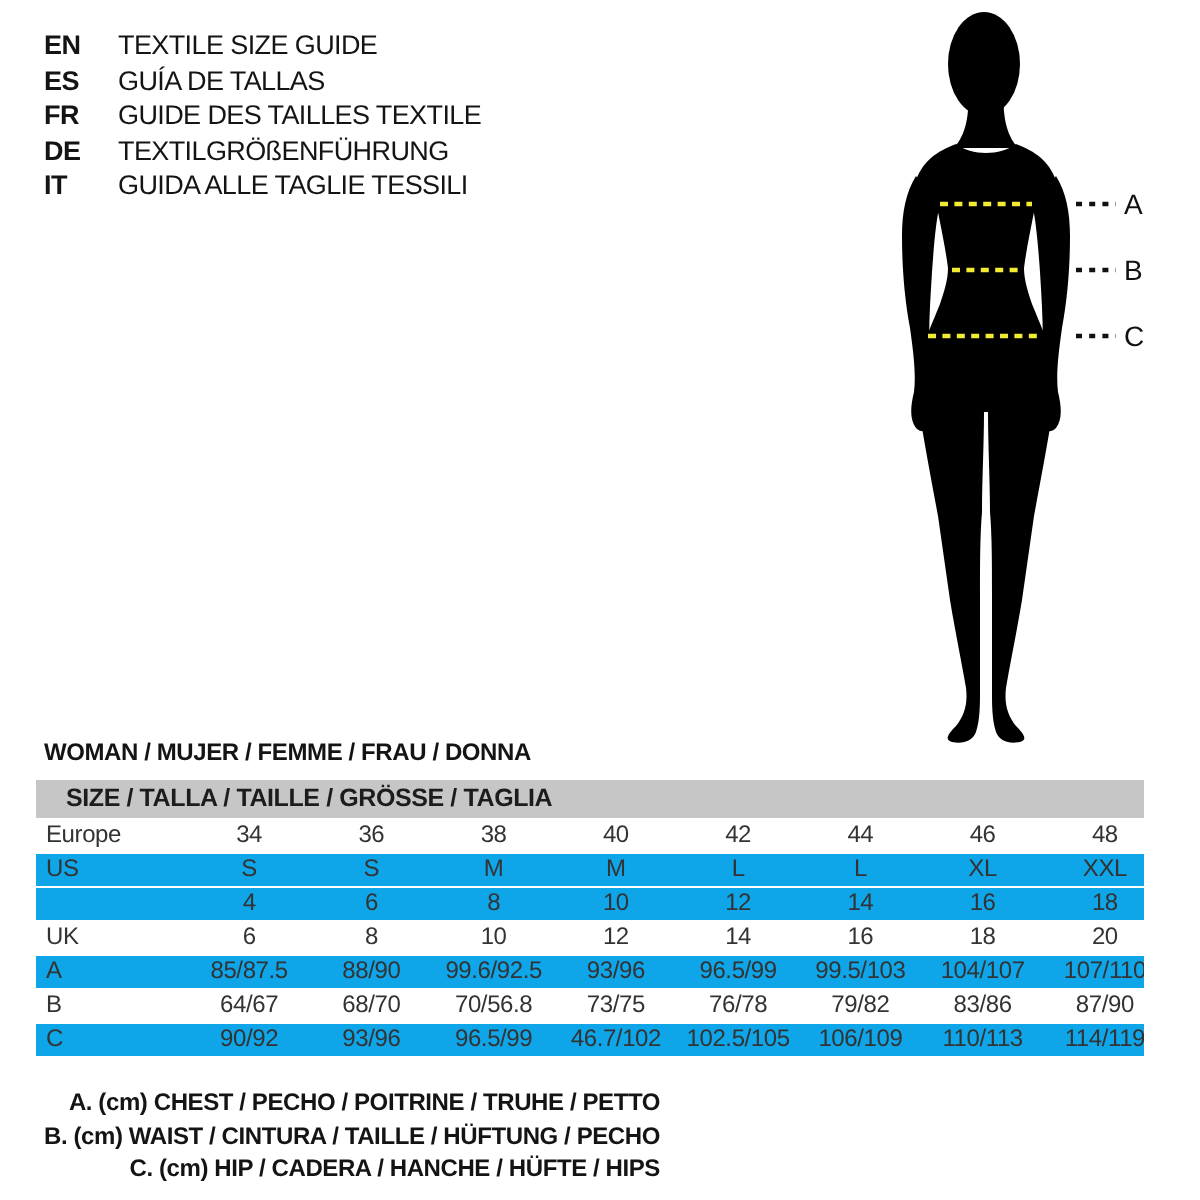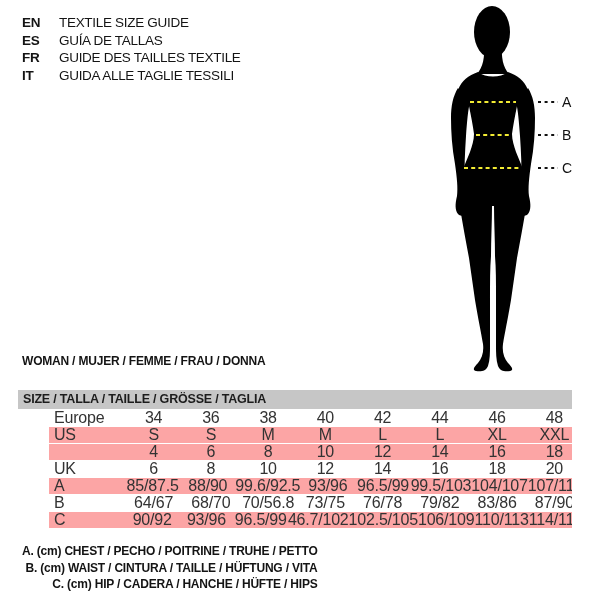--- a/index.html
+++ b/index.html
@@ -10,27 +10,27 @@
   .lang-list{position:absolute;left:22px;top:14px;}
   .lang-row{display:flex;height:17.5px;align-items:center;}
   .lang-code{width:37px;font-weight:bold;font-size:13.5px;color:#141414;letter-spacing:-0.3px;}
   .lang-title{font-weight:normal;font-size:13.5px;color:#141414;letter-spacing:-0.3px;white-space:nowrap;}
 
   
   .figure-wrap{position:absolute;left:420px;top:0;width:180px;height:380px;}
   .marker-label{font-size:14px;fill:#111;font-family:"Liberation Sans",sans-serif;}
 
   
-  .group-title{position:absolute;left:22px;top:354px;font-size:12px;font-weight:bold;color:#141414;letter-spacing:-0.2px;white-space:nowrap;}
+  .group-title{position:absolute;left:22px;top:369px;font-size:12px;font-weight:bold;color:#141414;letter-spacing:-0.2px;white-space:nowrap;}
 
   
   .size-table{position:absolute;left:18px;top:390px;width:565px;color:#333;}
-  .thead{height:19px;line-height:19px;background:#c6c6c6;font-weight:bold;font-size:12.5px;color:#1c1c1c;padding-left:5px;letter-spacing:-0.2px;box-sizing:border-box;}
-  .trow{display:flex;height:17px;line-height:17px;font-size:16px;letter-spacing:-0.2px;margin-left:31px;}
-  .trow.shade{background:#fca5a5;box-shadow:inset 0 1px 0 #fff;}
+  .thead{height:19px;line-height:19px;background:#c6c6c6;font-weight:bold;font-size:12.5px;color:#1c1c1c;padding-left:15px;letter-spacing:-0.2px;box-sizing:border-box;}
+  .trow{display:flex;height:17px;line-height:17px;font-size:12px;letter-spacing:-0.2px;}
+  .trow.shade{background:#0ea5e9;box-shadow:inset 0 1px 0 #fff;}
   .tlabel{width:76px;padding-left:5px;box-sizing:border-box;white-space:nowrap;}
   .tcell{flex:1;text-align:center;white-space:nowrap;}
 
   
   .legend{position:absolute;left:22px;top:543px;}
   .legend-line{font-size:12px;font-weight:bold;line-height:16.5px;color:#141414;letter-spacing:-0.2px;white-space:nowrap;text-align:right;}
 </style>
 </head>
 <body>
 
@@ -41,20 +41,24 @@
         <span class="lang-code">EN</span>
         <span class="lang-title">TEXTILE SIZE GUIDE</span>
       </div>
       <div class="lang-row">
         <span class="lang-code">ES</span>
         <span class="lang-title">GUÍA DE TALLAS</span>
       </div>
       <div class="lang-row">
         <span class="lang-code">FR</span>
         <span class="lang-title">GUIDE DES TAILLES TEXTILE</span>
+      </div>
+      <div class="lang-row">
+        <span class="lang-code">DE</span>
+        <span class="lang-title">TEXTILGRÖßENFÜHRUNG</span>
       </div>
       <div class="lang-row">
         <span class="lang-code">IT</span>
         <span class="lang-title">GUIDA ALLE TAGLIE TESSILI</span>
       </div>
     </div>
 
   <div class="figure-wrap">
     <svg width="180" height="380" viewBox="0 0 180 380">
 
@@ -218,17 +222,17 @@
           <span class="tcell">102.5/105</span>
           <span class="tcell">106/109</span>
           <span class="tcell">110/113</span>
           <span class="tcell">114/119</span>
         </div>
       </div>
   </div>
 
   <div class="legend">
       <div class="legend-line">A. (cm) CHEST / PECHO / POITRINE / TRUHE / PETTO</div>
-      <div class="legend-line">B. (cm) WAIST / CINTURA / TAILLE / HÜFTUNG / VITA</div>
+      <div class="legend-line">B. (cm) WAIST / CINTURA / TAILLE / HÜFTUNG / PECHO</div>
       <div class="legend-line">C. (cm) HIP / CADERA / HANCHE / HÜFTE / HIPS</div>
     </div>
 
 </div>
 
 </body></html>

